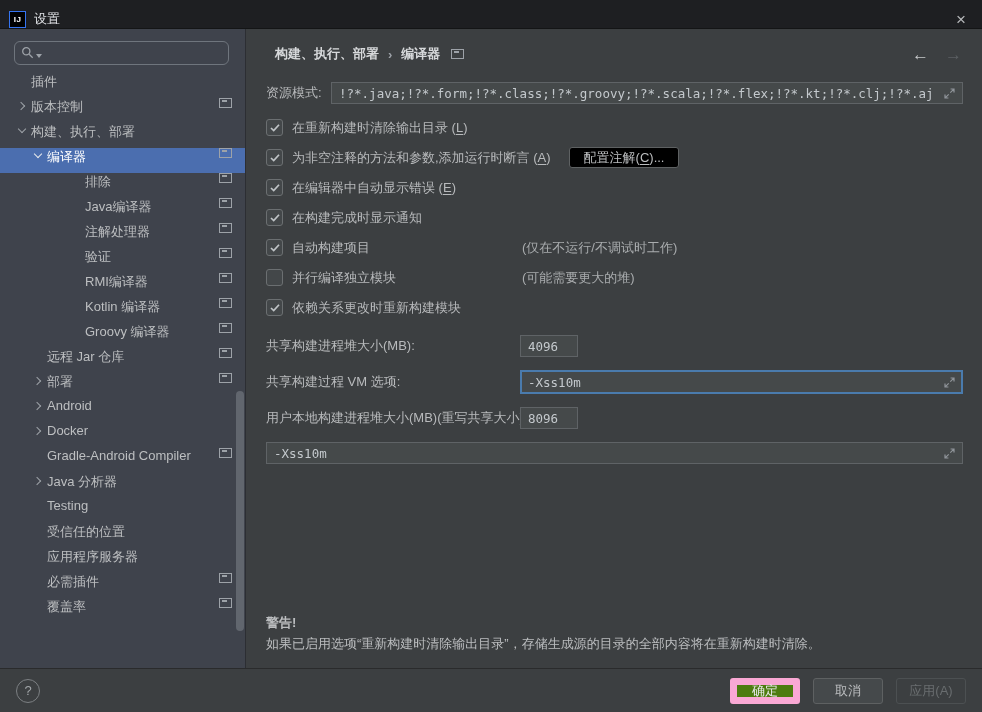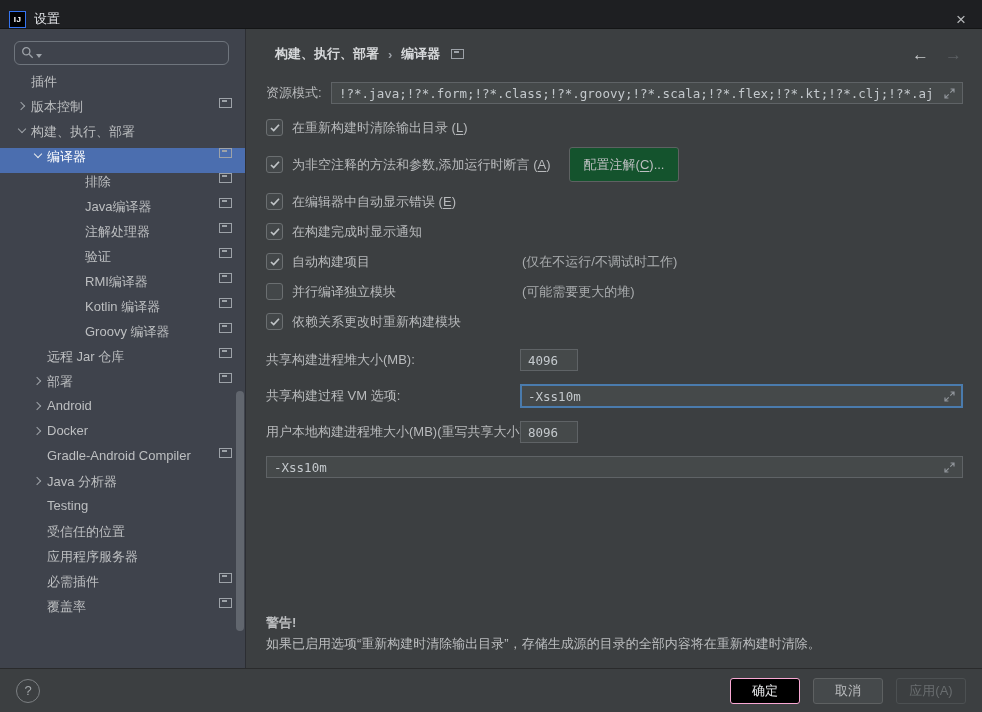--- a/index.html
+++ b/index.html
@@ -56,35 +56,35 @@
   .hint{margin:8px 0 0 65px;color:#8c8f91;line-height:1.55;max-width:645px;flex:none;}
   .hint b{color:#9a9da0;}
   .cb-row{display:flex;align-items:center;margin-top:9px;min-height:21px;flex:none;}
   .cb-row.first{margin-top:13px;}
   .cb-box{width:15px;height:15px;border:1px solid #6b6f71;border-radius:3px;background:#434749;
     margin-right:9px;flex:none;display:flex;align-items:center;justify-content:center;}
   .cb-label{white-space:nowrap;}
   .cb-label.fixed{width:230px;flex:none;}
   .cb-label u,.cb-btn u{text-underline-offset:2px;}
   .cb-comment{color:#a9acae;white-space:nowrap;}
-  .cb-btn{margin-left:18px;height:35px;padding:0 14px;background:#14532d;border:1px solid #5e6162;
+  .cb-btn{margin-left:18px;height:21px;padding:0 14px;background:#000000;border:1px solid #5e6162;
     border-radius:3px;color:#bdbfc1;font-family:inherit;font-size:13px;}
   .field-row{display:flex;align-items:center;margin-top:13px;flex:none;}
   .field-row.gap-top{margin-top:17px;}
   .field-label{width:254px;flex:none;white-space:nowrap;}
   .warning{margin-top:auto;line-height:1.6;color:#bcbec0;flex:none;}
   .warning-title{font-weight:bold;}
   
   .footer{height:43px;flex:none;border-top:1px solid #2a2b2c;display:flex;align-items:center;padding:0 16px;gap:13px;background:#3c3f41;}
   .help-btn{width:22px;height:22px;border-radius:50%;border:1px solid #7c8083;color:#a2a6a9;
     display:flex;align-items:center;justify-content:center;font-size:13px;flex:none;}
   .f-spacer{flex:1;}
   .btn{min-width:70px;height:26px;border-radius:3px;font-size:13px;display:flex;align-items:center;
     justify-content:center;padding:0 12px;box-sizing:border-box;font-family:inherit;}
-  .btn-ok{background:#000000;border:1px solid #f9a8d4;color:#e9ebed;}
+  .btn-ok{background:#4d7c0f;border:7px solid #f9a8d4;color:#e9ebed;}
   .btn-cancel{background:#45494b;border:1px solid #5e6162;color:#bdbfc1;}
   .btn-apply{background:transparent;border:1px solid #4c5052;color:#696d6f;}
 </style>
 </head>
 <body>
 
 <div class="window">
 
   <div class="titlebar">
     <div class="app-icon">IJ</div>

